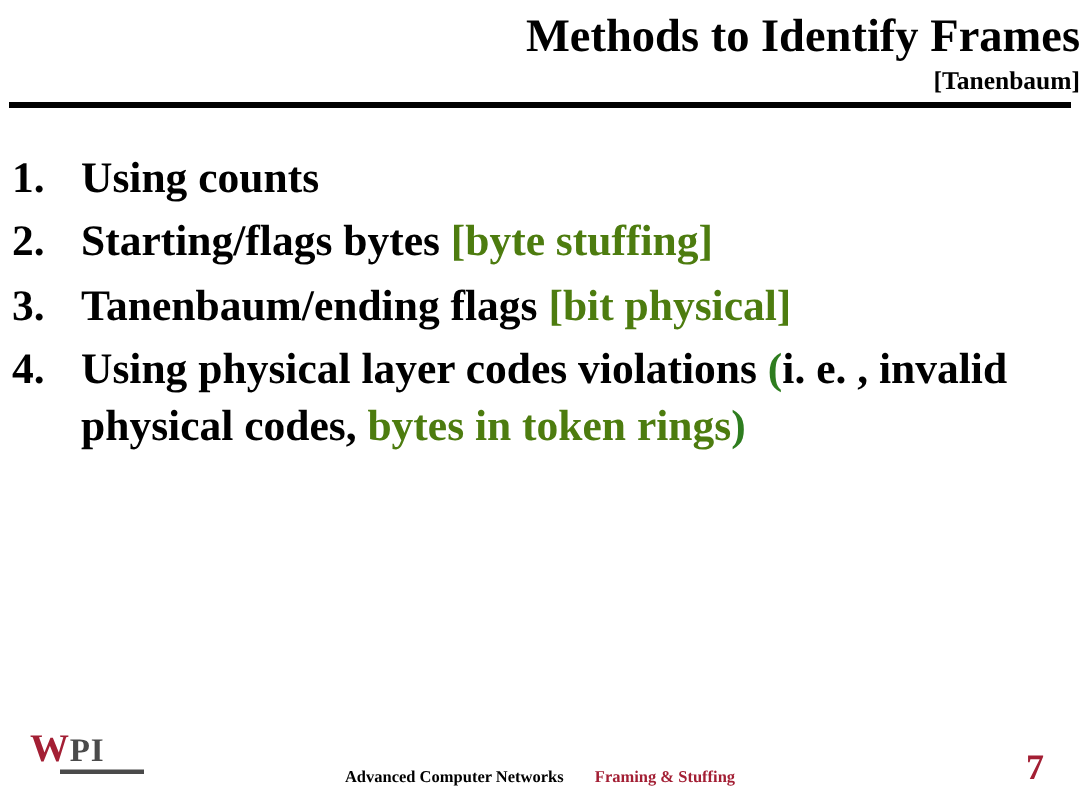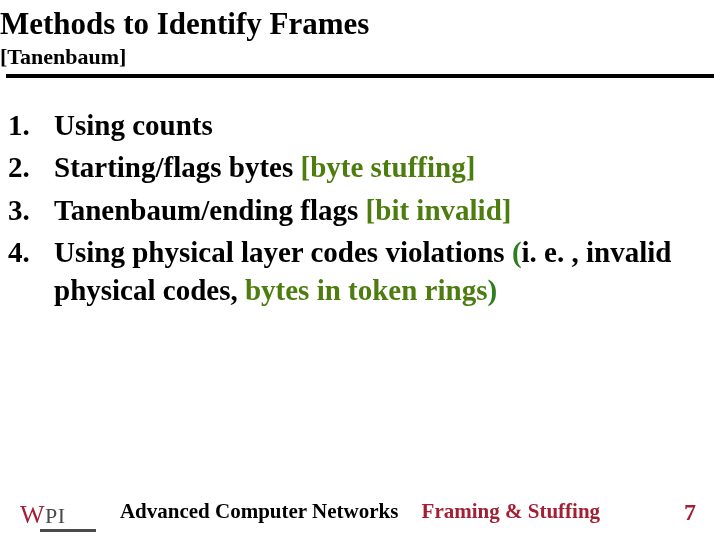--- a/index.html
+++ b/index.html
@@ -1,33 +1,33 @@
 <!DOCTYPE html>
 <html><head>
 <meta charset="utf-8">
 <style>
   html,body{margin:0;padding:0}
   body{width:720px;height:540px;background:#fff;font-family:"Comic Sans MS","Comic Sans",cursive;color:#000;position:relative;overflow:hidden}
-  .header{padding:6px 0 0 0;text-align:left}
+  .header{padding:6px 0 0 0;text-align:right}
   .title{font-size:31px;font-weight:700;margin:0}
-  .subtitle{font-size:22px;font-weight:700;margin:2px 0 4px 0}
+  .subtitle{font-size:17px;font-weight:700;margin:2px 0 4px 0}
   .hr{height:4px;background:#000;margin:0 6px}
   .list{margin:28px 8px 0 8px}
   .row{font-size:29px;font-weight:700;line-height:1.32;margin:0 0 4px 0;display:flex}
   .num{width:46px;flex:0 0 46px}
   .txt{flex:1}
   .g{color:#4d7c0f}
   .paren{color:#2e7d1f}
   .footer{position:absolute;left:0;right:0;bottom:10px;height:40px}
-  .logo{position:absolute;left:20px;bottom:0;font-family:Georgia,"Times New Roman",serif;font-weight:400;font-size:26px;letter-spacing:.5px}
+  .logo{position:absolute;left:20px;bottom:16px;font-family:Georgia,"Times New Roman",serif;font-weight:700;font-size:26px;letter-spacing:.5px}
   .logo .w{color:#a31f34}
   .logo .p{color:#4a4a4a;font-size:22px}
   .logo .i{color:#4a4a4a;font-size:22px}
   .underline{position:absolute;left:20px;bottom:-2px;width:56px;height:3px;background:#4a4a4a}
-  .ftext{position:absolute;left:0;right:0;bottom:6px;text-align:center;font-weight:700;font-size:21px}
+  .ftext{position:absolute;left:0;right:0;bottom:6px;text-align:center;font-weight:700;font-size:11px}
   .ftext .t1{color:#000}
   .ftext .t2{color:#a31f34;margin-left:18px}
   .pagenum{position:absolute;right:24px;bottom:4px;color:#a31f34;font-weight:700;font-size:24px}
 </style>
 </head>
 <body>
 
 <div class="header">
   <div class="title">Methods to Identify Frames</div>
   <div class="subtitle">[Tanenbaum]</div>
@@ -38,21 +38,21 @@
   <div class="row">
     <span class="num">1.</span>
     <span class="txt">Using counts</span>
   </div>
   <div class="row">
     <span class="num">2.</span>
     <span class="txt"><span>Starting/flags bytes </span><span class="g">[byte stuffing]</span></span>
   </div>
   <div class="row">
     <span class="num">3.</span>
-    <span class="txt"><span>Tanenbaum/ending flags </span><span class="g">[bit invalid]</span></span>
+    <span class="txt"><span>Tanenbaum/ending flags </span><span class="g">[bit physical]</span></span>
   </div>
   <div class="row">
     <span class="num">4.</span>
     <span class="txt"><span>Using physical layer codes  violations </span><span class="paren">(</span><span>i. e. , invalid physical codes, </span><span class="g">bytes in token rings</span><span class="paren">)</span></span>
   </div>
 </div>
 
 <div class="footer">
   <div class="logo">
     <span class="w">W</span><span class="p">P</span><span class="i">I</span>

